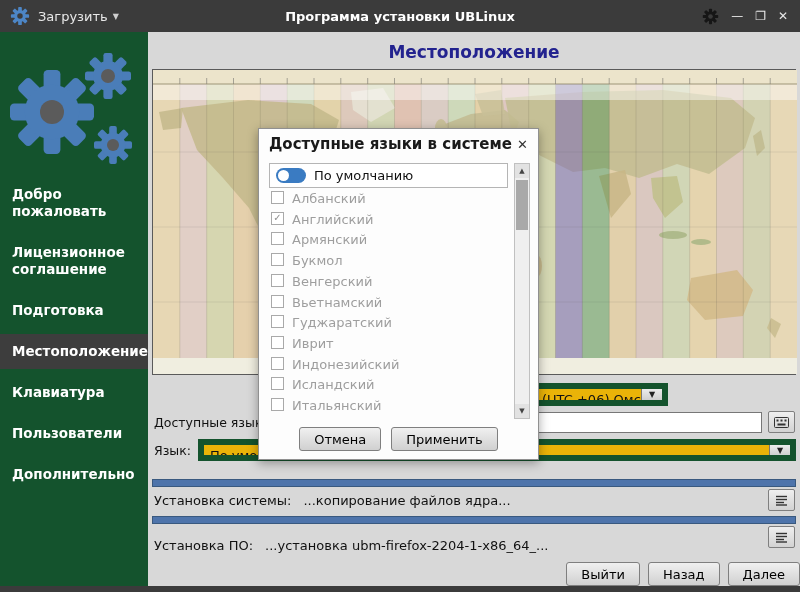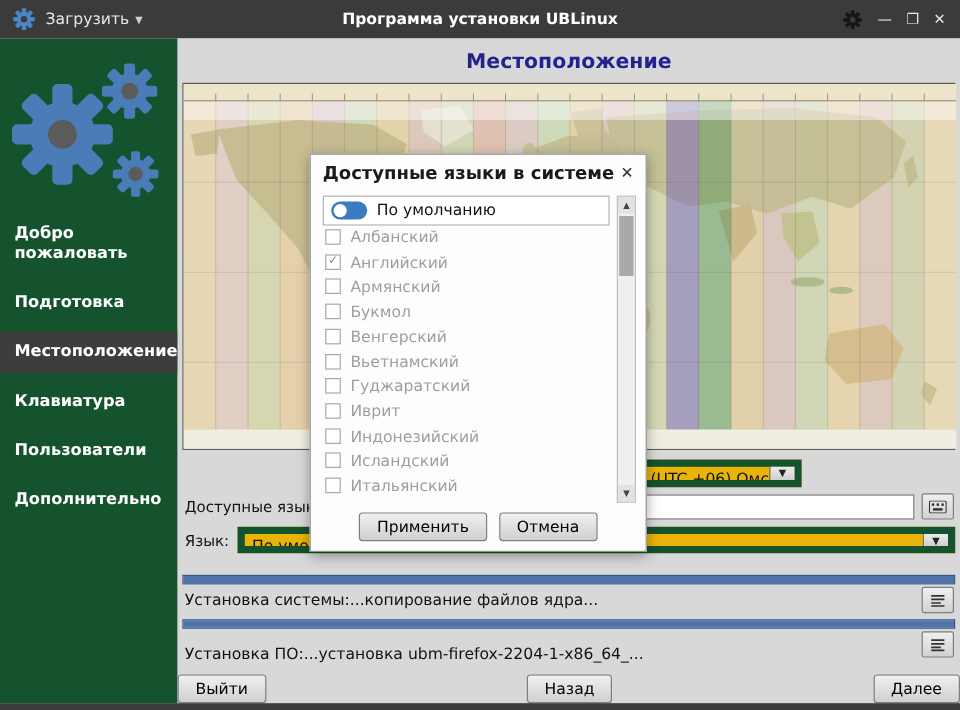--- a/index.html
+++ b/index.html
@@ -44,24 +44,24 @@
   .kb-btn{left:620px;top:379px}
   .log-btn1{left:620px;top:457px}
   .log-btn2{left:620px;top:494px}
 
   .pbar{position:absolute;left:4px;width:644px;height:8px;background:#b8bec8;border:1px solid #39597f}
   .pbar1{top:447px}.pbar2{top:484px}
   .pbar-fill{height:100%;background:var(--progress_fill,#4e74ab)}
 
   .status-row{position:absolute;left:6px;font-size:13px;color:#111;line-height:20px;white-space:nowrap}
   .status1{top:459px}.status2{top:504px}
-  .status-row .lbl{margin-right:0}
+  .status-row .lbl{margin-right:12px}
 
   .btn{background:linear-gradient(#f0f0f0,#d0d0d0);border:1px solid #7f7f7f;border-radius:3px;font-size:13px;color:#000;height:24px;padding:0 14px;cursor:pointer}
-  .btn-row{position:absolute;left:0;right:0;top:530px;display:flex;justify-content:space-between;gap:8px}
+  .btn-row{position:absolute;left:0;right:0;top:530px;display:flex;justify-content:flex-end;gap:8px}
 
   .bottom-strip{position:absolute;left:0;right:0;bottom:0;height:6px;background:#3b3b3b}
 
   
   .dialog{position:absolute;left:258px;top:128px;width:281px;height:332px;background:#fdfdfd;border:1px solid #909090;box-shadow:0 3px 10px rgba(0,0,0,.35);z-index:10}
   .dlg-header{height:30px;display:flex;align-items:center;padding:0 10px}
   .dlg-title{flex:1;font-size:15px;font-weight:600;color:#1a1a1a}
   .dlg-close{font-size:13px;color:#333;cursor:pointer}
   .dlg-toggle-row{position:absolute;left:10px;top:34px;right:30px;height:25px;border:1px solid #b5b5b5;display:flex;align-items:center;gap:8px;padding:0 6px;background:#fff}
   .switch{width:30px;height:15px;border-radius:8px;background:var(--accent,#3a7bc2);position:relative;cursor:pointer;flex:0 0 auto}
@@ -139,20 +139,21 @@
             <use href="#gear8"></use>
           </g>
       </g>
       <circle cx="52" cy="80" r="12" fill="#5b5b5b"></circle>
       <circle cx="108" cy="44" r="7" fill="#5b5b5b"></circle>
       <circle cx="113" cy="113" r="6" fill="#5b5b5b"></circle>
     </svg>
   </div>
   <div class="nav">
     <div class="nav-item">Добро пожаловать</div>
+    <div class="nav-item">Лицензионное соглашение</div>
     <div class="nav-item">Подготовка</div>
     <div class="nav-item active">Местоположение</div>
     <div class="nav-item">Клавиатура</div>
     <div class="nav-item">Пользователи</div>
     <div class="nav-item">Дополнительно</div>
   </div>
 </div>
 
 <div class="main">
   <div class="page-title">Местоположение</div>
@@ -360,18 +361,18 @@
       </div>
   </div>
 
   <div class="dlg-scroll">
     <span class="scroll-arrow scroll-up">▲</span>
     <span class="scroll-thumb"></span>
     <span class="scroll-arrow scroll-down">▼</span>
   </div>
 
   <div class="dlg-footer">
+    <button class="btn">Отмена</button>
     <button class="btn">Применить</button>
-    <button class="btn">Отмена</button>
   </div>
 </div>
 
 <div class="bottom-strip"></div>
 
 </body></html>

